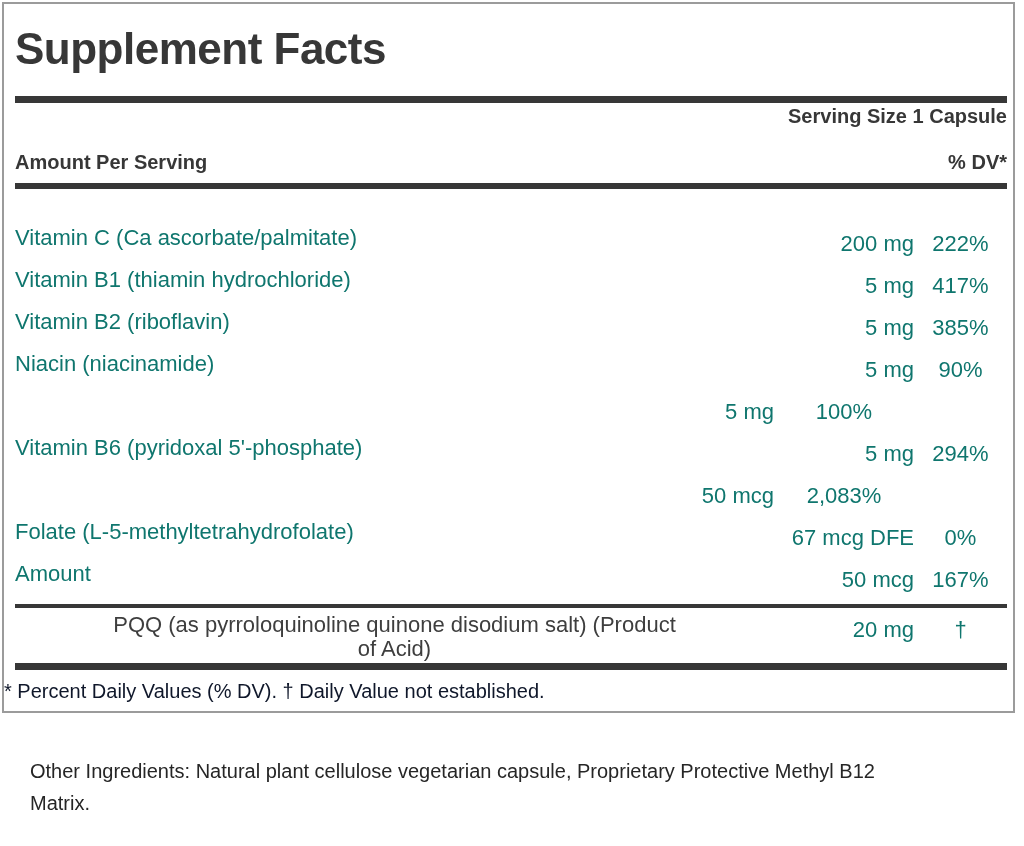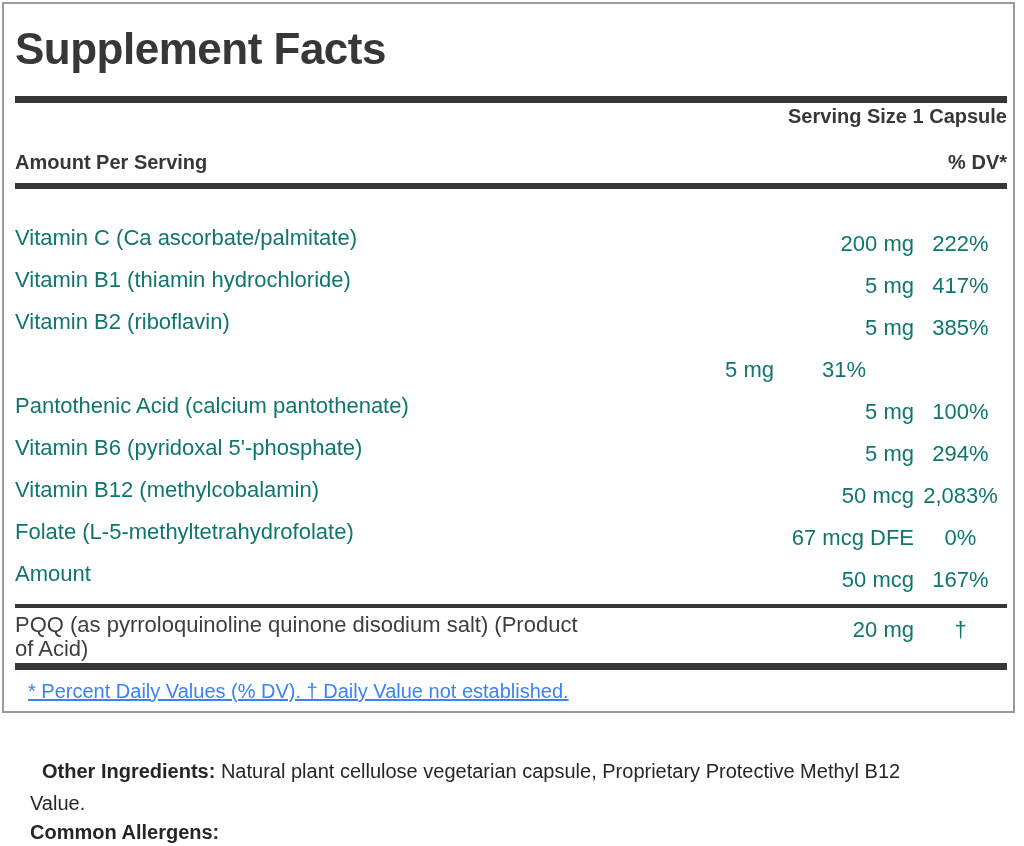--- a/index.html
+++ b/index.html
@@ -36,32 +36,32 @@
     height:42px; display:grid; grid-template-columns:1fr 140px 93px;
     align-items:center;
   }
   .cell { font-size:22px; line-height:24px; color:#0f766e; }
   .cell.amount { text-align:right; transform:translateY(6px); white-space:nowrap; }
   .cell.dv { text-align:center; transform:translateY(6px); white-space:nowrap; }
   .pqq-row {
     position:absolute; left:11px; right:6px; top:606px;
     display:grid; grid-template-columns:1fr 140px 93px; align-items:start;
   }
-  .pqq-name { font-size:22px; line-height:24px; padding-top:3px; color:#3e3e3e; }
+  .pqq-name { font-size:22px; line-height:24px; padding-top:3px; color:#3e3e3e;text-align:center; }
   .pqq-row .cell.amount, .pqq-row .cell.dv { transform:translateY(8px); }
   .fb-footnote {
-    position:absolute; left:24px; right:6px; top:675px;
-    font-size:20px; line-height:24px; color:#3b82f6;text-decoration:underline;
+    position:absolute; left:0; right:6px; top:675px;
+    font-size:20px; line-height:24px; color:#0f172a;
   }
   
   .other-ingredients {
     position:absolute; left:30px; top:735px; width:965px;
     font-size:20px; line-height:32px; color:#262626;
   }
-  .other-ingredients b { font-weight:bold;margin-left:12px; }
+  .other-ingredients b { font-weight:normal; }
   .common-allergens {
     position:absolute; left:30px; top:820px;
     font-size:20px; font-weight:bold; line-height:24px; color:#262626;
   }
 </style>
 </head>
 <body>
 
 <div class="canvas">
 
@@ -90,35 +90,34 @@
         <span class="cell name">Vitamin B1 (thiamin hydrochloride)</span>
         <span class="cell amount">5 mg</span>
         <span class="cell dv">417%</span>
       </div>
       <div class="row">
         <span class="cell name">Vitamin B2 (riboflavin)</span>
         <span class="cell amount">5 mg</span>
         <span class="cell dv">385%</span>
       </div>
       <div class="row">
+        <span class="cell name">Niacin (niacinamide)</span>
         <span class="cell amount">5 mg</span>
-        <span class="cell dv">31%</span>
+        <span class="cell dv">90%</span>
       </div>
       <div class="row">
-        <span class="cell name">Pantothenic Acid (calcium pantothenate)</span>
         <span class="cell amount">5 mg</span>
         <span class="cell dv">100%</span>
       </div>
       <div class="row">
         <span class="cell name">Vitamin B6 (pyridoxal 5'-phosphate)</span>
         <span class="cell amount">5 mg</span>
         <span class="cell dv">294%</span>
       </div>
       <div class="row">
-        <span class="cell name">Vitamin B12 (methylcobalamin)</span>
         <span class="cell amount">50 mcg</span>
         <span class="cell dv">2,083%</span>
       </div>
       <div class="row">
         <span class="cell name">Folate (L-5-methyltetrahydrofolate)</span>
         <span class="cell amount">67 mcg DFE</span>
         <span class="cell dv">0%</span>
       </div>
       <div class="row">
         <span class="cell name">Amount</span>
@@ -140,18 +139,17 @@
 
     <div class="bar bar-3"></div>
 
     <div class="fb-footnote">* Percent Daily Values (% DV). † Daily Value not established.</div>
 
   </div>
 
   <p class="other-ingredients">
     <b>Other Ingredients:</b>
     <span>Natural plant cellulose vegetarian capsule, Proprietary Protective Methyl B12</span><br>
-    <span>Value.</span>
+    <span>Matrix.</span>
   </p>
 
-  <div class="common-allergens">Common Allergens:</div>
 
 </div>
 
 </body></html>

